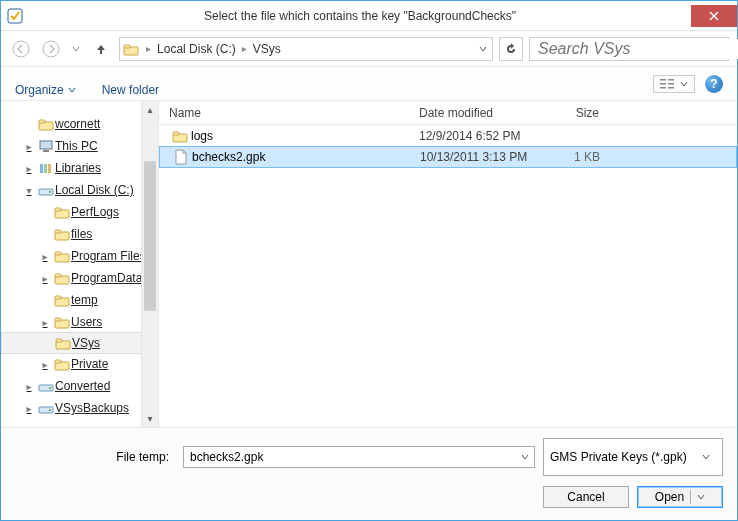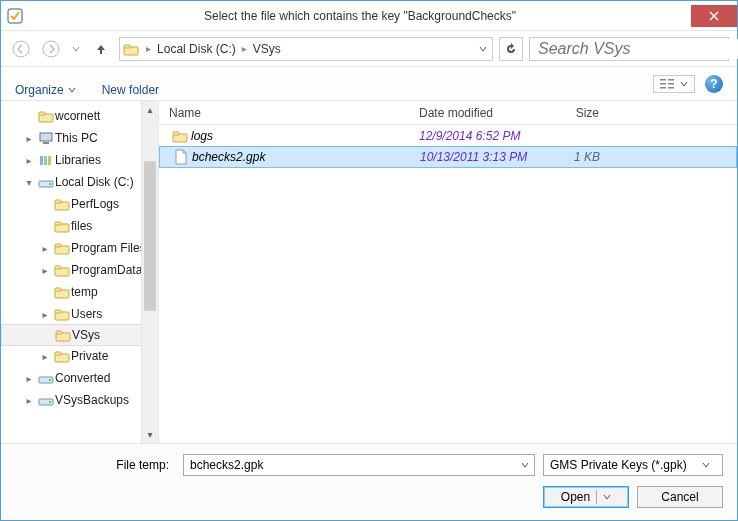--- a/index.html
+++ b/index.html
@@ -54,55 +54,55 @@
   .toolbar .view-btn { border:1px solid #ccc; padding:2px 6px; display:flex; align-items:center; gap:6px; color:#555; font-size:11px;}
   .help-icon {
     width:18px; height:18px; border-radius:50%; background:radial-gradient(circle at 30% 30%, #6eb8f0, #1e6bb8);
     color:#fff; font-size:12px; font-weight:bold; display:flex; align-items:center; justify-content:center;
   }
   .body { flex:1; display:flex; overflow:hidden; }
   .tree {
     width: 158px; border-right:1px solid #e8e8e8; overflow:hidden; font-size:12px; color:#222;
     position:relative;
   }
-  .tree-inner { position:absolute; top:4px; left:0; right:0; }
+  .tree-inner { position:absolute; top:12px; left:0; right:0;text-decoration:underline; }
   .tree-row { height:22px; display:flex; align-items:center; padding-left:0; white-space:nowrap; }
   .tree-row .exp { width:16px; text-align:center; color:#777; font-size:10px; display:inline-flex; justify-content:center;}
   .tree-row .ico { width:18px; display:inline-flex; align-items:center; justify-content:center;}
   .tree-row.selected { background:#f2f2f2; border:1px solid #ddd; margin:-1px 0;}
   .indent0 { padding-left: 20px; }
   .indent1 { padding-left: 36px; }
   .tree-scroll-track { position:absolute; right:0; top:0; bottom:0; width:17px; background:#f0f0f0; border-left:1px solid #e4e4e4;}
   .tree-scroll-arrow { height:17px; display:flex; align-items:center; justify-content:center; color:#666; font-size:10px;}
   .tree-scroll-thumb { position:absolute; left:2px; right:2px; top:60px; height:150px; background:#cdcdcd; border-radius:2px;}
   .filepane { flex:1; display:flex; flex-direction:column; font-size:12px;justify-content:flex-end; }
   .cols {
     height:24px; display:flex; align-items:center; border-bottom:1px solid #e8e8e8; color:#444;
     padding-left:10px;
   }
   .col-name { width:250px; }
   .col-date { width:120px; }
   .col-size { width:80px; text-align:right; padding-right:20px;}
-  .filelist { flex:1; overflow:auto;font-style:italic; }
+  .filelist { flex:1; overflow:auto; }
   .frow { height:22px; display:flex; align-items:center; padding-left:10px; }
   .frow .fico { width:22px; display:flex; align-items:center; justify-content:center; }
   .frow .fname { width:228px; }
-  .frow .fdate { width:120px; color:#6d28d9; }
+  .frow .fdate { width:120px; color:#404040; }
   .frow .fsize { width:80px; text-align:right; color:#666; padding-right:20px;}
   .frow.selected { background:#cde8ff; border:1px solid #7abdf1; margin:-1px 0; }
   .bottom {
     border-top:1px solid #e8e8e8; padding:10px 14px 12px 14px; font-size:12px;
     display:flex; flex-direction:column; gap:10px; background:#fbfbfb;
   }
   .row1 { display:flex; align-items:center; gap:8px; }
   .row1 .lbl { width:160px; text-align:right; padding-right:6px; }
   .fname-input { flex:1; height:22px; border:1px solid #aaa; display:flex; align-items:center; background:#fff;}
   .fname-input input { border:none; outline:none; flex:1; padding:0 6px; font-size:12px; }
   .fname-input .dd { width:18px; display:flex; align-items:center; justify-content:center; color:#555;}
-  .filter { width:180px; height:22px; border:1px solid #aaa; display:flex; align-items:center; padding:4px 6px; background:#fff;}
+  .filter { width:180px; height:38px; border:1px solid #aaa; display:flex; align-items:center; padding:4px 6px; background:#fff;}
   .filter .dd { width:14px; color:#555; }
   .row2 { display:flex; justify-content:flex-end; gap:8px; }
   .btn {
     min-width:86px; height:22px; border:1px solid #aaa; background:#f3f3f3; font-size:12px;
     display:flex; align-items:center; justify-content:center; gap:6px; padding:0 10px;
   }
   .btn.default { border:1px solid #3399ff; box-shadow: inset 0 0 0 1px #8dc9ff; }
   svg { display:block; }
 </style>
 </head>
@@ -413,26 +413,26 @@
       <div class="filter">
         <span style="flex:1">GMS Private Keys (*.gpk)</span>
         <div class="dd">
           <svg width="8" height="8" viewBox="0 0 8 8">
               <path d="M1 2 L4 6 L7 2" stroke="#555" fill="none"></path>
             </svg>
         </div>
       </div>
     </div>
     <div class="row2">
+      <div class="btn">
+        <span>Cancel</span>
+      </div>
       <div class="btn default">
         <span>Open</span>
         <span style="border-left:1px solid #aaa; height:14px;"></span>
         <svg width="8" height="8" viewBox="0 0 8 8">
             <path d="M1 2 L4 6 L7 2" stroke="#555" fill="none"></path>
           </svg>
       </div>
-      <div class="btn">
-        <span>Cancel</span>
-      </div>
     </div>
   </div>
 
 </div>
 
 </body></html>

